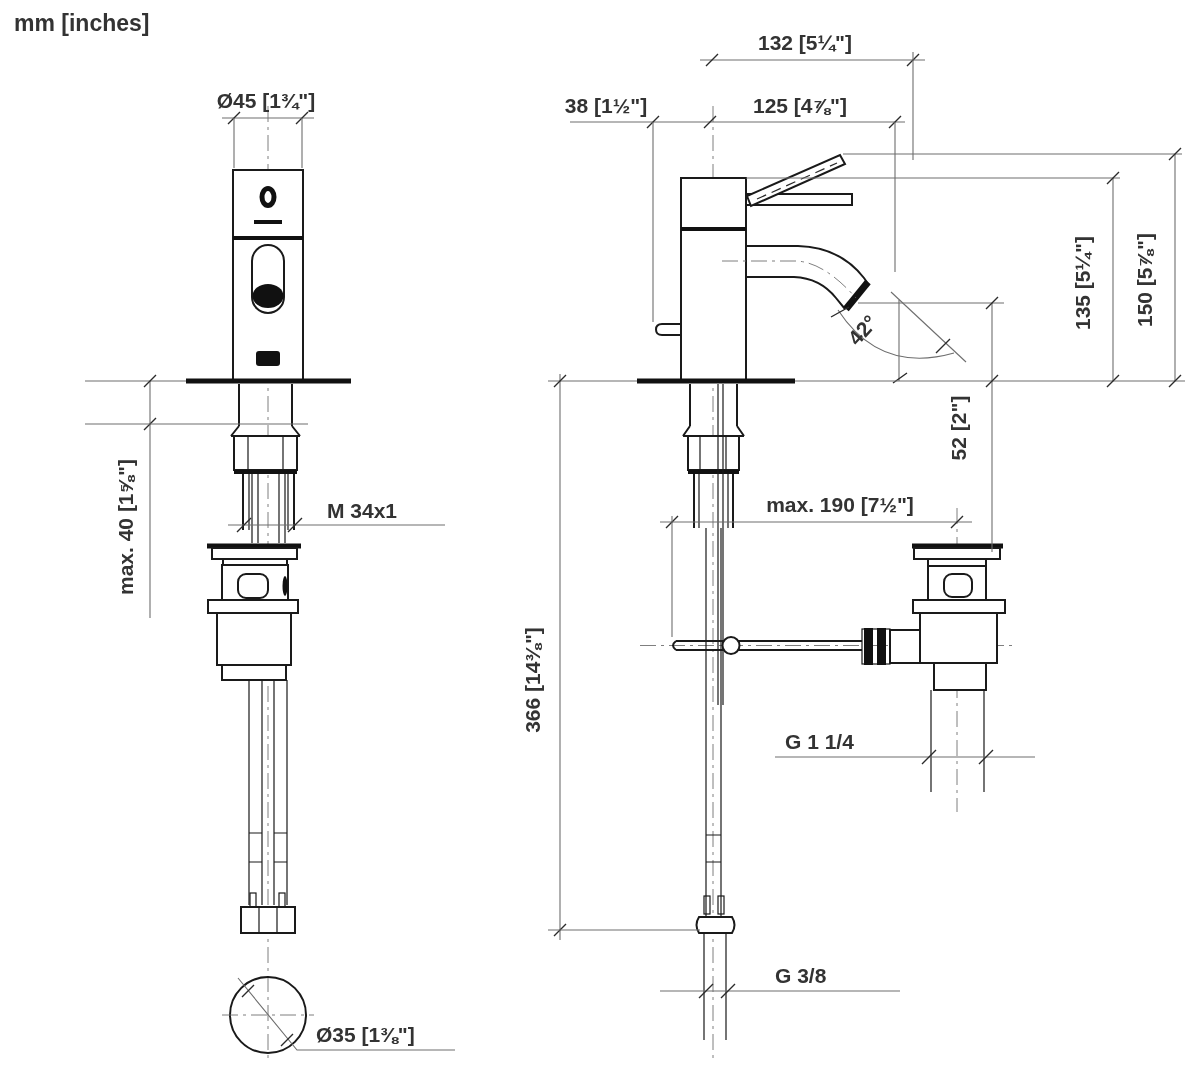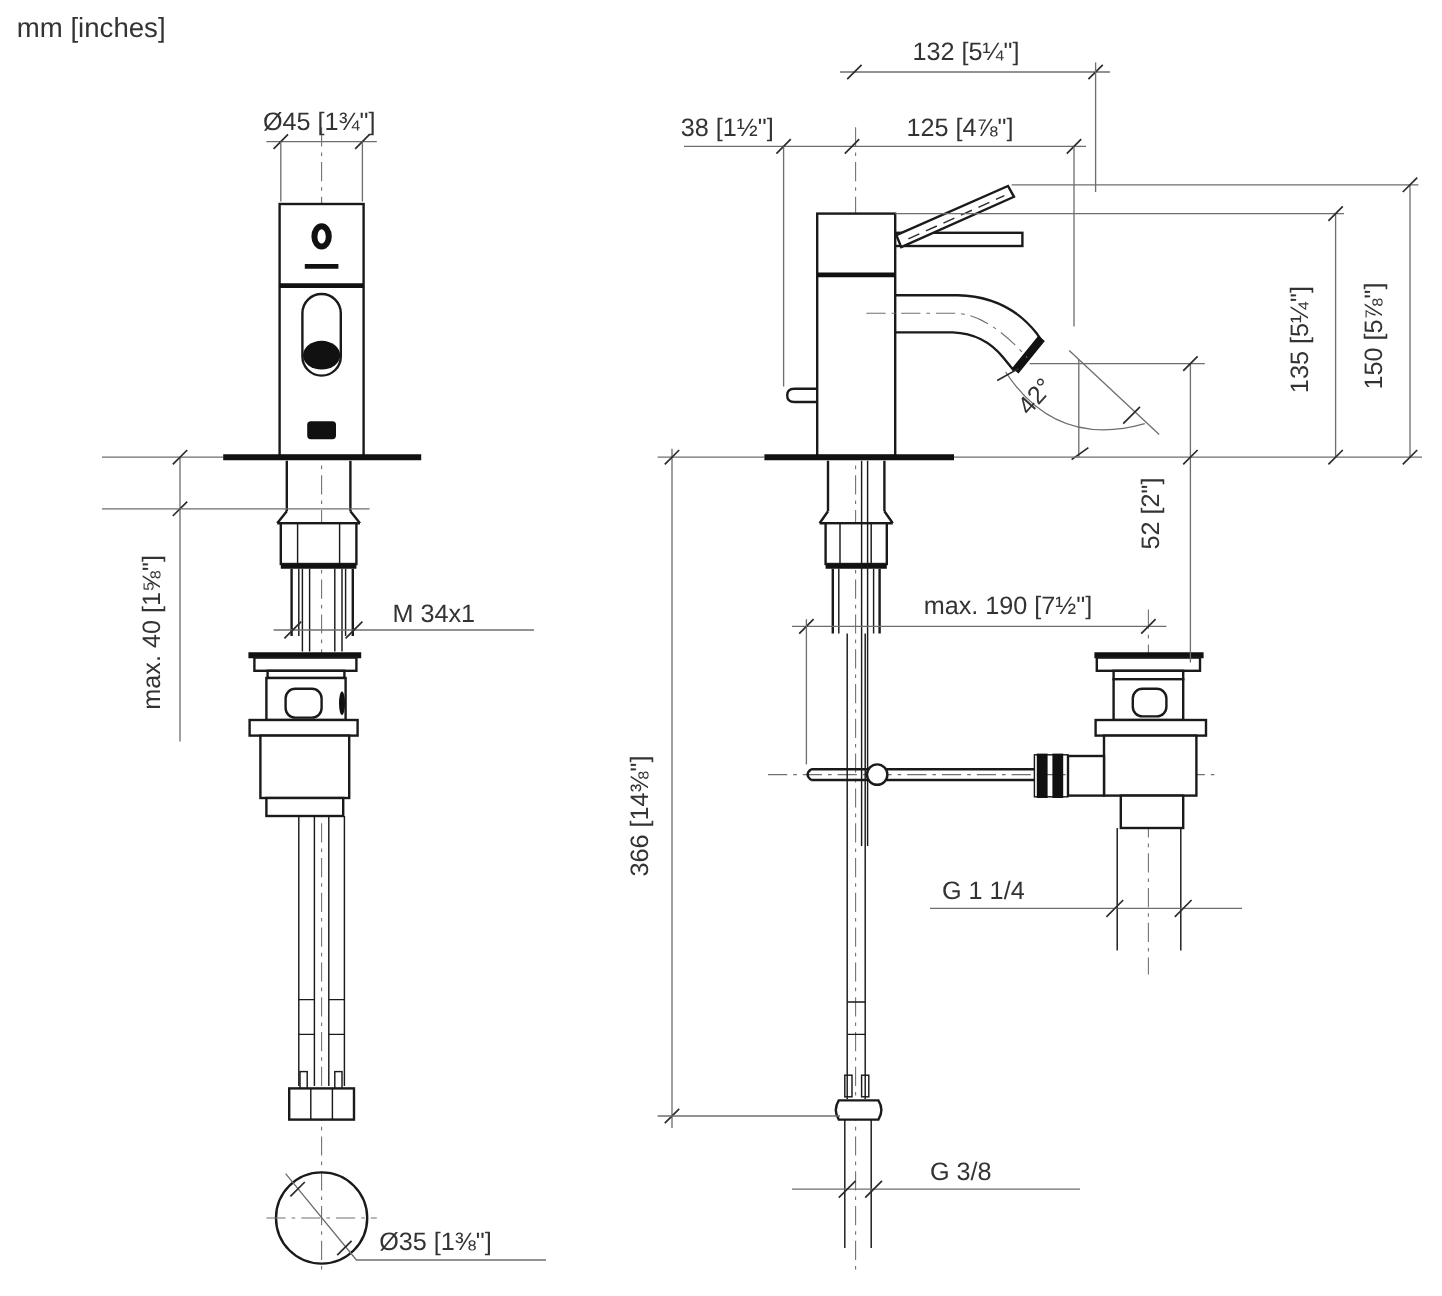--- a/index.html
+++ b/index.html
@@ -1,16 +1,16 @@
 <!DOCTYPE html>
 <html><head>
 <meta charset="utf-8">
 <style>
   html,body{margin:0;padding:0;background:#ffffff;}
-  .stage{width:1202px;height:1080px;position:relative;background:#fff;overflow:hidden;}
+  .stage{width:1202px;height:1080px;position:relative;background:#fff;overflow:hidden;font-weight:bold;}
   svg{display:block;}
   text{font-family:"Liberation Sans","DejaVu Sans",sans-serif;fill:#333;}
   .t-dim{font-size:21px;}
   .t-title{font-size:23px;}
   
   .ol   {stroke:#1a1a1a;stroke-width:2;fill:none;}
   .ol-f {stroke:#1a1a1a;stroke-width:2;fill:#ffffff;}
   .ol-t {stroke:#1a1a1a;stroke-width:1.2;fill:none;}
   .thk  {stroke:#111;stroke-width:5;fill:none;}
   .thk4 {stroke:#111;stroke-width:4;fill:none;}

